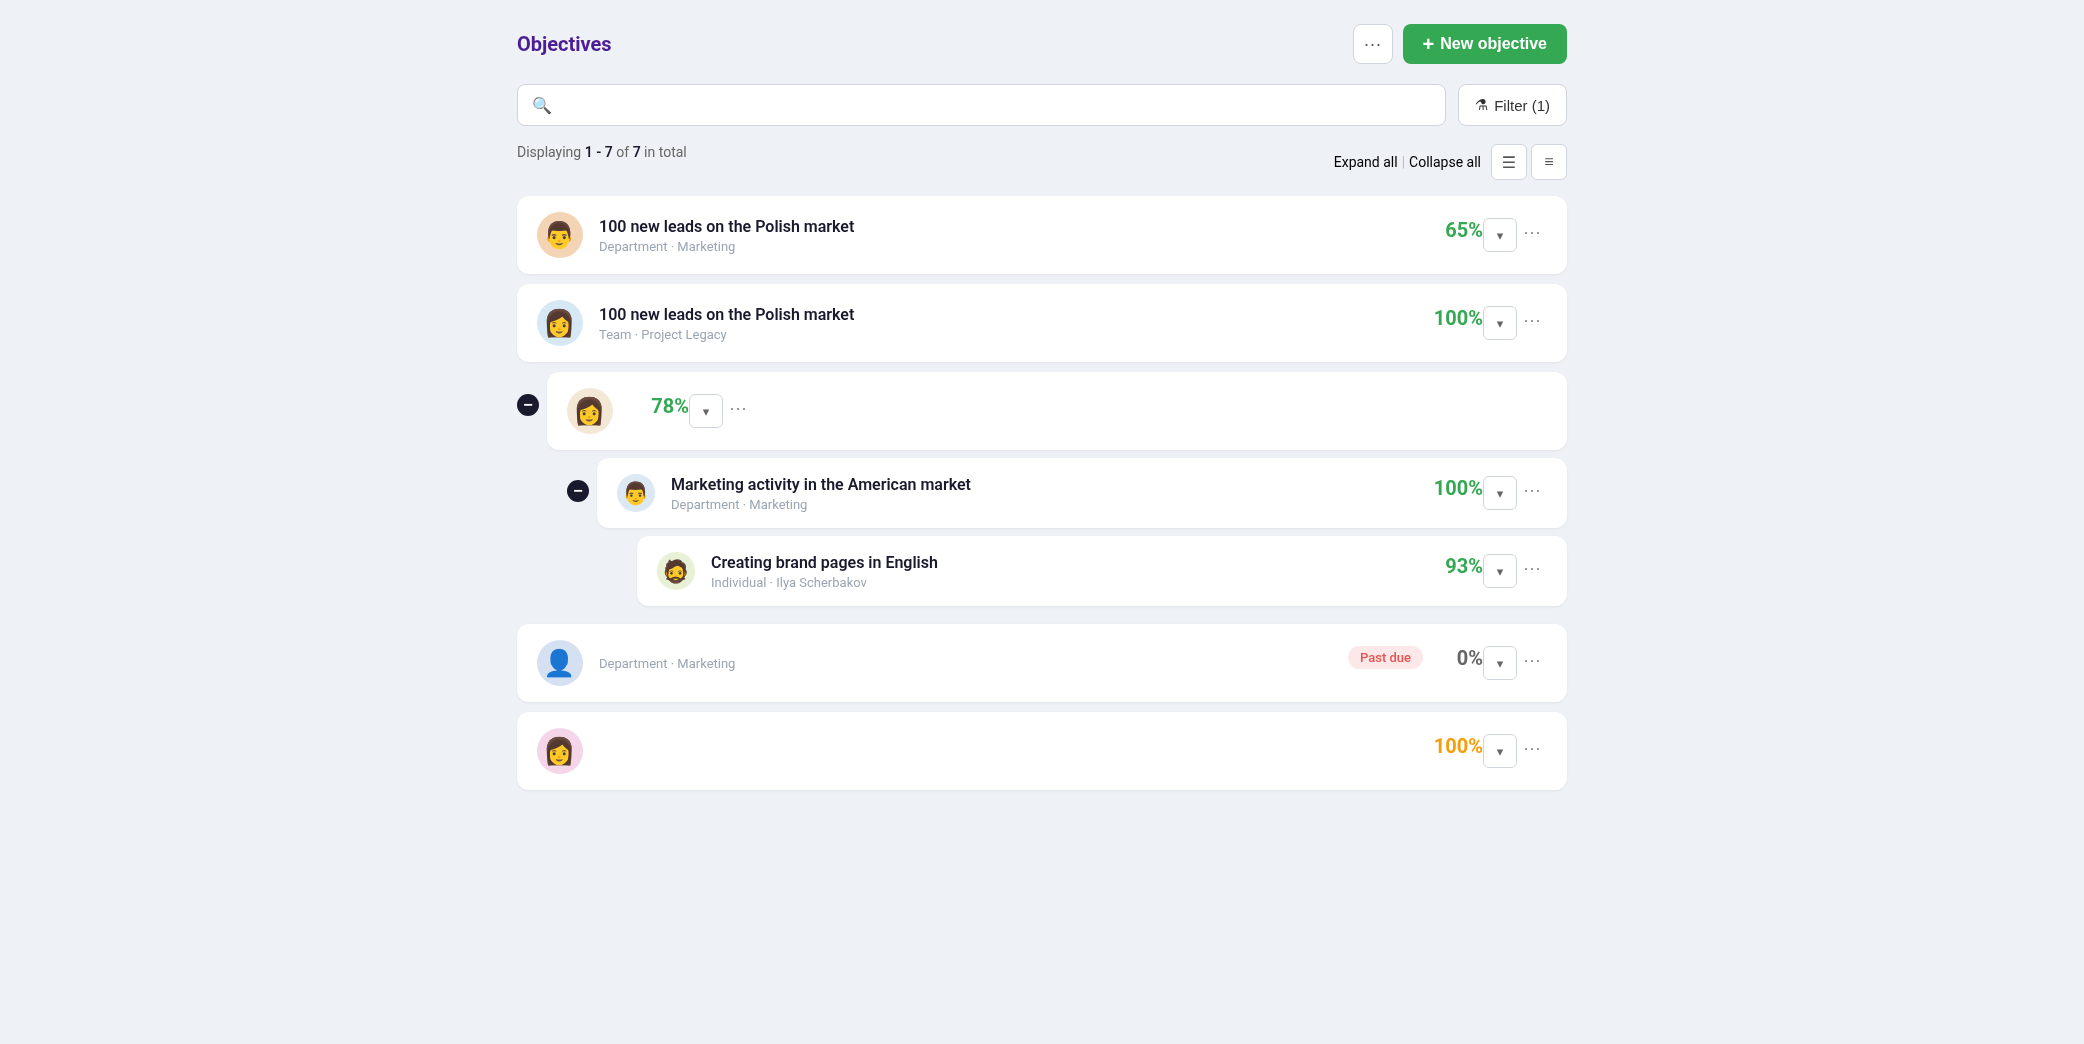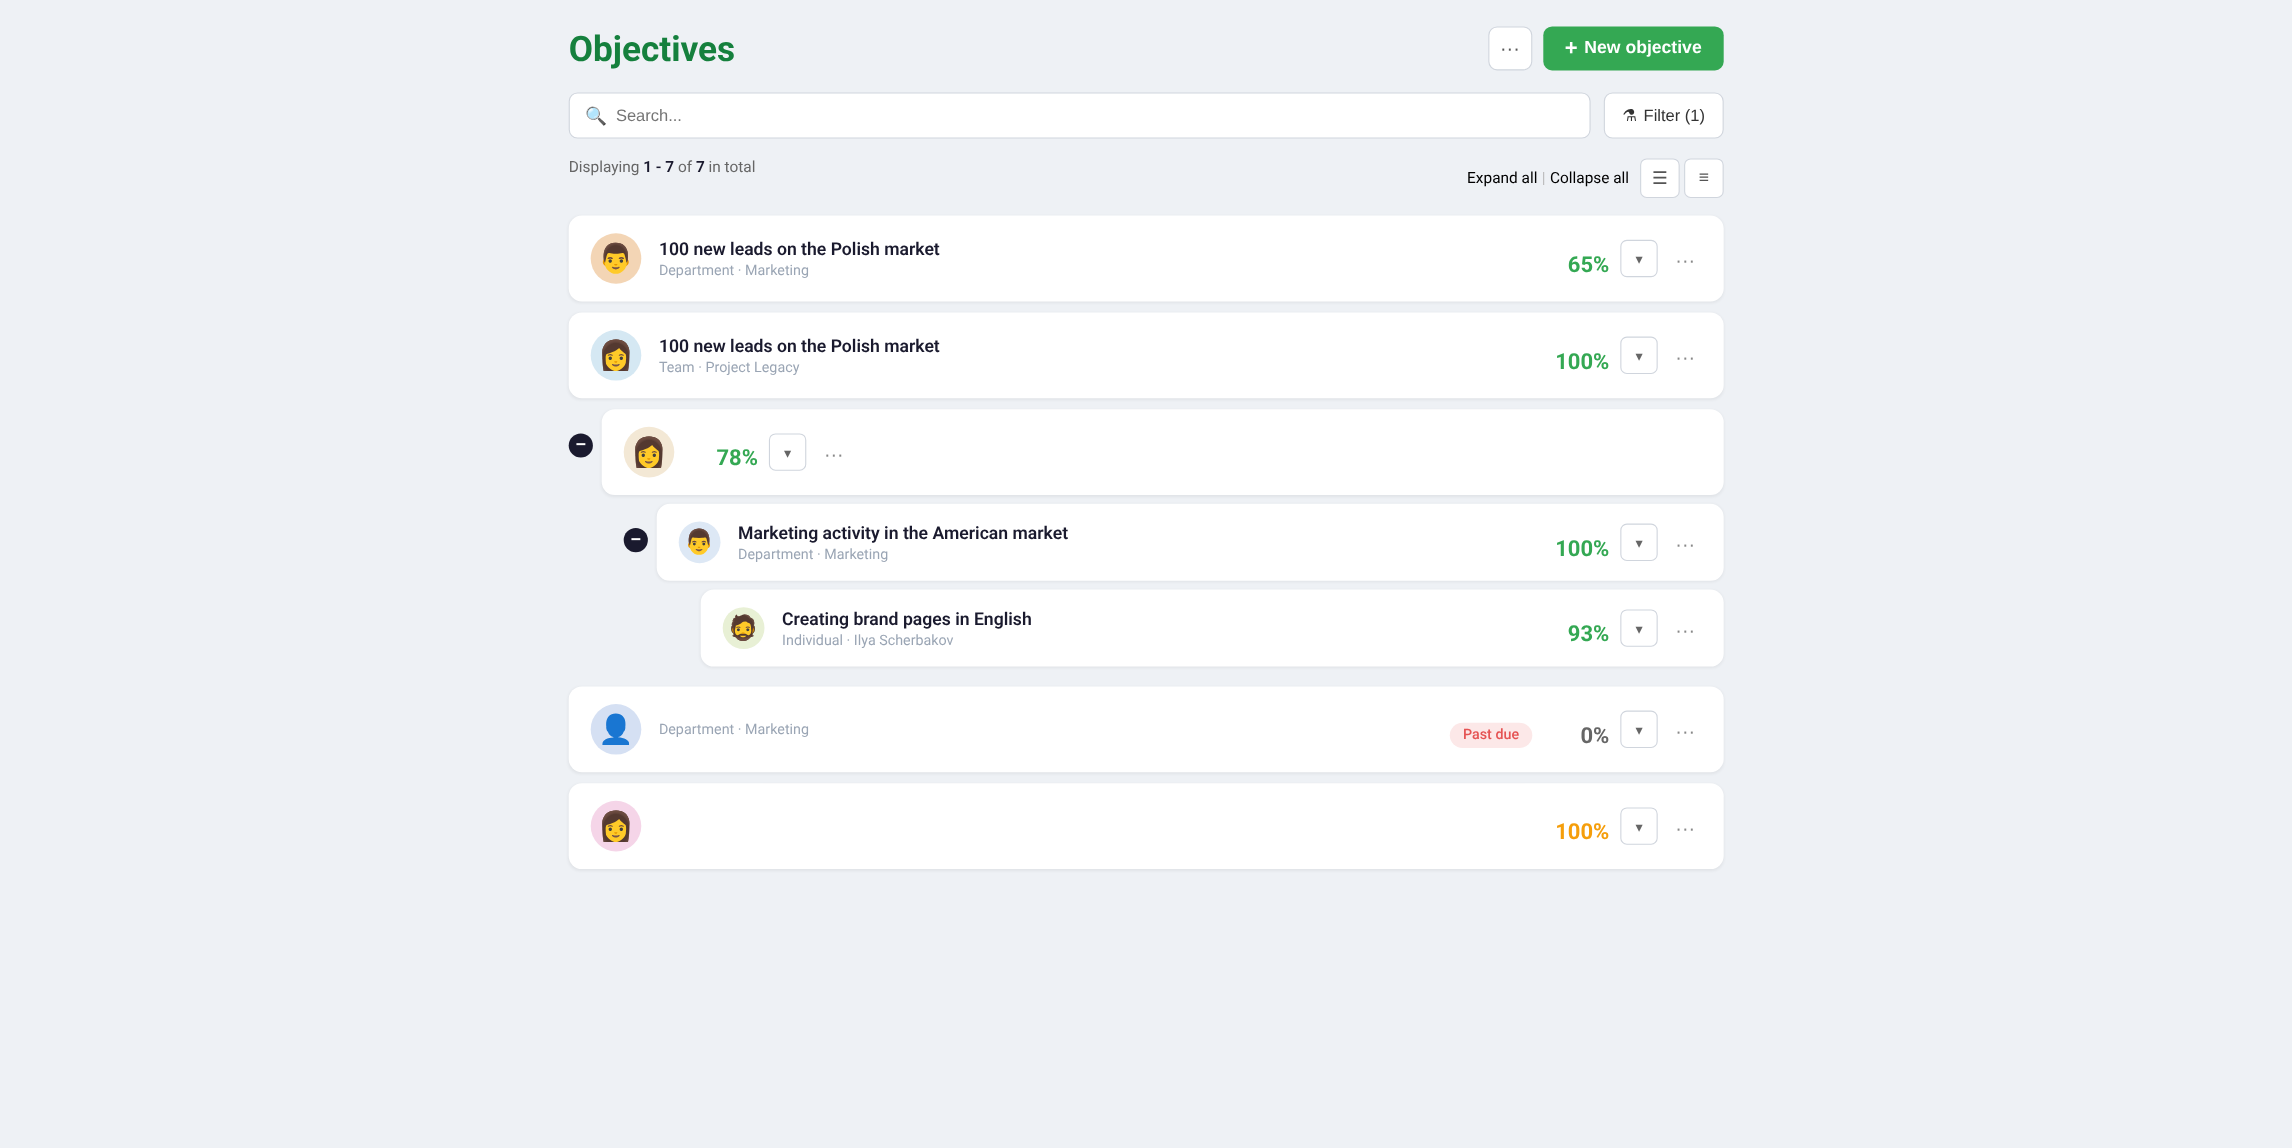--- a/index.html
+++ b/index.html
@@ -13,23 +13,23 @@
       max-width: 1050px;
       margin: 0 auto;
     }
     .header {
       display: flex;
       align-items: center;
       justify-content: space-between;
       margin-bottom: 20px;
     }
     .page-title {
-      font-size: 32px;
+      font-size: 20px;
       font-weight: 700;
-      color: #15803d;
+      color: #4c1d95;
     }
     .header-actions {
       display: flex;
       gap: 10px;
       align-items: center;
     }
     .btn-more {
       border: 1px solid #d0d5dd;
       background: #fff;
       border-radius: 8px;
@@ -189,22 +189,21 @@
       font-weight: 600;
       color: #1a1a2e;
       margin-bottom: 3px;
     }
     .obj-subtitle {
       font-size: 13px;
       color: #9aa5b4;
     }
     .obj-right {
       display: flex;
-      align-items: flex-end;
-      gap: 10px;
+      align-items: flex-start;
     }
     .percent {
       font-size: 20px;
       font-weight: 700;
       min-width: 60px;
       text-align: right;
     }
     .percent-green { color: #34a853; }
     .percent-orange { color: #f59e0b; }
     .percent-gray { color: #666; }
@@ -275,21 +274,20 @@
       <button class="btn-new-objective">
         <span class="plus">+</span>
         <span>New objective</span>
       </button>
     </div>
   </div>
 
   <div class="search-filter-row">
     <div class="search-box">
       <span class="search-icon">🔍</span>
-      <input class="search-input" type="text" placeholder="Search..." style="">
     </div>
     <button class="btn-filter">
       <span class="filter-icon">⚗</span>
       <span>Filter (1)</span>
     </button>
   </div>
 
   <div class="display-info">
     <div class="display-text">
       <span>Displaying</span>

